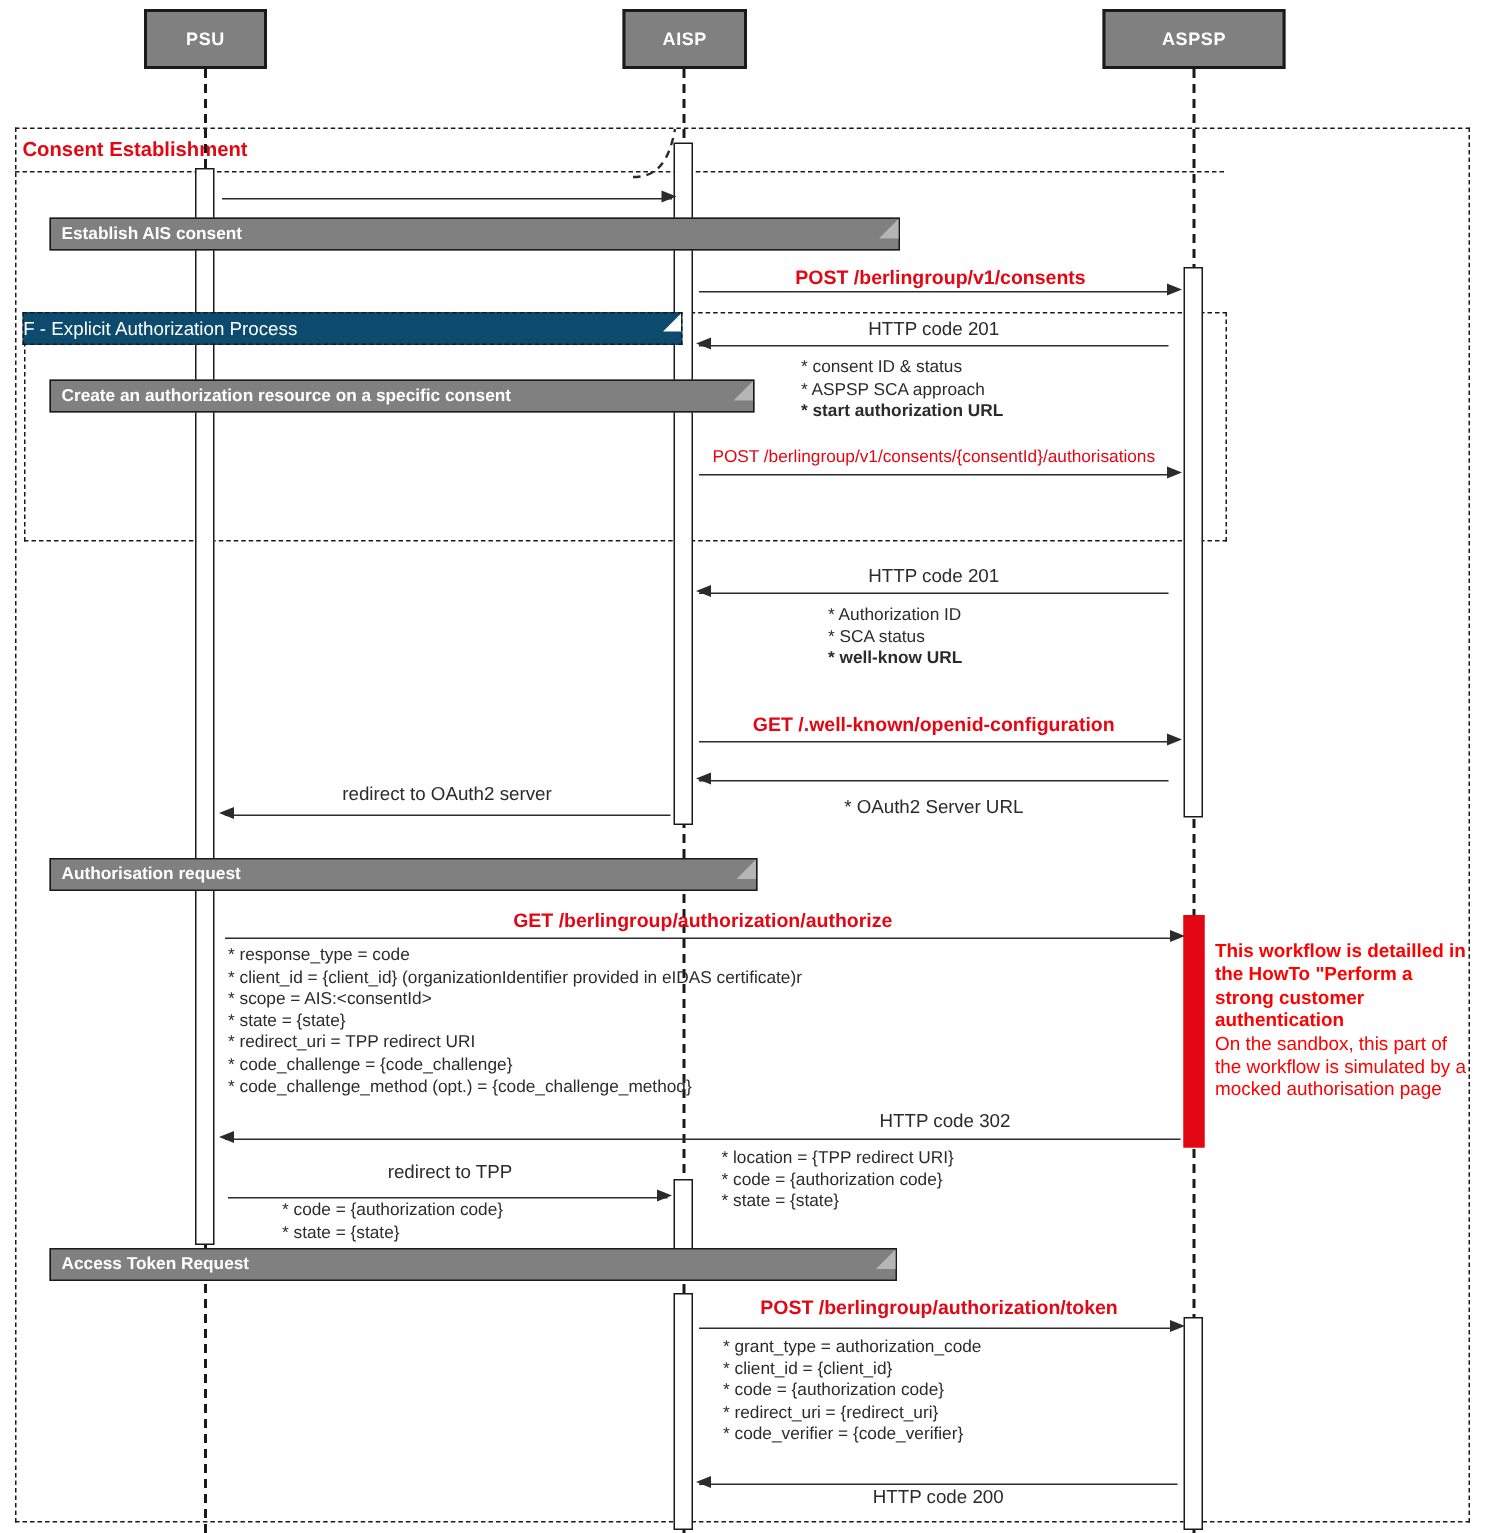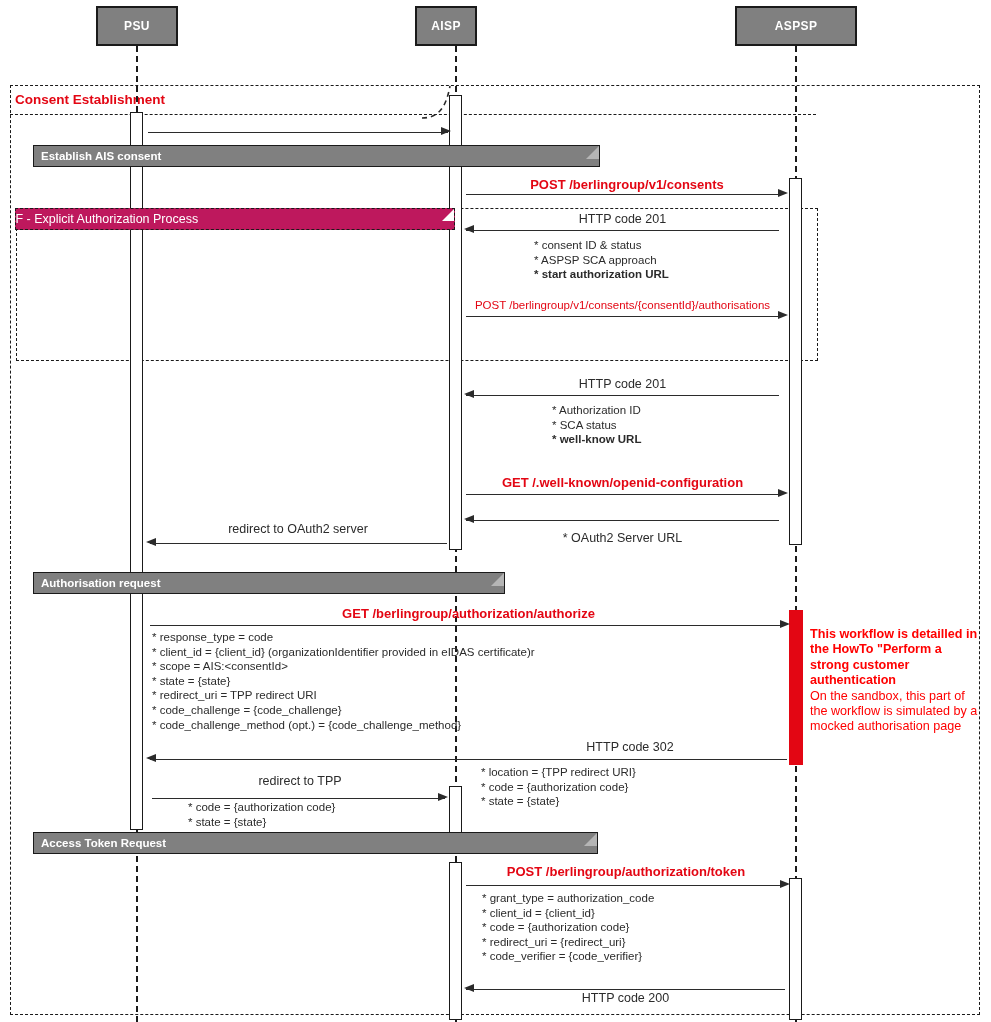--- a/index.html
+++ b/index.html
@@ -80,21 +80,21 @@
     position:absolute;
     right:0;
     top:0;
     width:0;height:0;
     border-left:13px solid transparent;
     border-bottom:13px solid #b5b5b5;
   }
   
   .band-red{
     position:absolute;
-    background:#be185d;
+    background:#0c4a6e;
     border:1px dashed #1a1a1a;
     box-sizing:border-box;
     color:#ffffff;
     font-weight:normal;
     font-size:12.5px;
     display:flex;
     align-items:center;
     padding-left:4px;
     text-align:right;
   }
@@ -171,21 +171,21 @@
   <div class="frame" style="left:10px;top:85px;width:970px;height:930px;"></div>
 
   <div class="abs" style="left:10px;top:114px;width:806px;height:0;border-top:1.5px dashed #1a1a1a;"></div>
   <div class="frame-title" style="left:15px;top:92px;">Consent Establishment</div>
 
   <div class="frame" style="left:16px;top:208px;width:802px;height:153px;"></div>
 
   <div class="actor-box" style="left:96px;top:6px;width:82px;height:40px;">
     <span>PSU</span>
   </div>
-  <div class="actor-box" style="left:415px;top:6px;width:62px;height:40px;">
+  <div class="actor-box" style="left:415px;top:6px;width:83px;height:40px;">
     <span>AISP</span>
   </div>
   <div class="actor-box" style="left:735px;top:6px;width:122px;height:40px;">
     <span>ASPSP</span>
   </div>
 
   <div class="lifeline" style="left:136px;top:46px;height:976px;"></div>
   <div class="lifeline" style="left:455px;top:46px;height:976px;"></div>
   <div class="lifeline" style="left:795px;top:46px;height:976px;"></div>
 
@@ -223,20 +223,24 @@
   <div class="msg-label" style="left:466px;top:212px;width:313px;">HTTP code 201</div>
   <div class="msg-line" style="left:466px;top:230px;width:313px;"></div>
   <div class="arrow-head arrow-left" style="left:464px;top:225px;"></div>
 
   <div class="note-list" style="left:534px;top:238px;">
     <div>* consent ID &amp; status</div>
     <div>* ASPSP SCA approach</div>
     <div class="b">* start authorization URL</div>
   </div>
 
+  <div class="band" style="left:33px;top:253px;width:470px;height:22px;">
+    <span>Create an authorization resource on a specific consent</span>
+    <span class="fold"></span>
+  </div>
 
   <div class="msg-label red-small" style="left:466px;top:299px;width:313px;">POST /berlingroup/v1/consents/{consentId}/authorisations</div>
   <div class="msg-line" style="left:466px;top:316px;width:313px;"></div>
   <div class="arrow-head arrow-right" style="left:778px;top:311px;"></div>
 
   <div class="msg-label" style="left:466px;top:377px;width:313px;">HTTP code 201</div>
   <div class="msg-line" style="left:466px;top:395px;width:313px;"></div>
   <div class="arrow-head arrow-left" style="left:464px;top:390px;"></div>
 
   <div class="note-list" style="left:552px;top:403px;">

